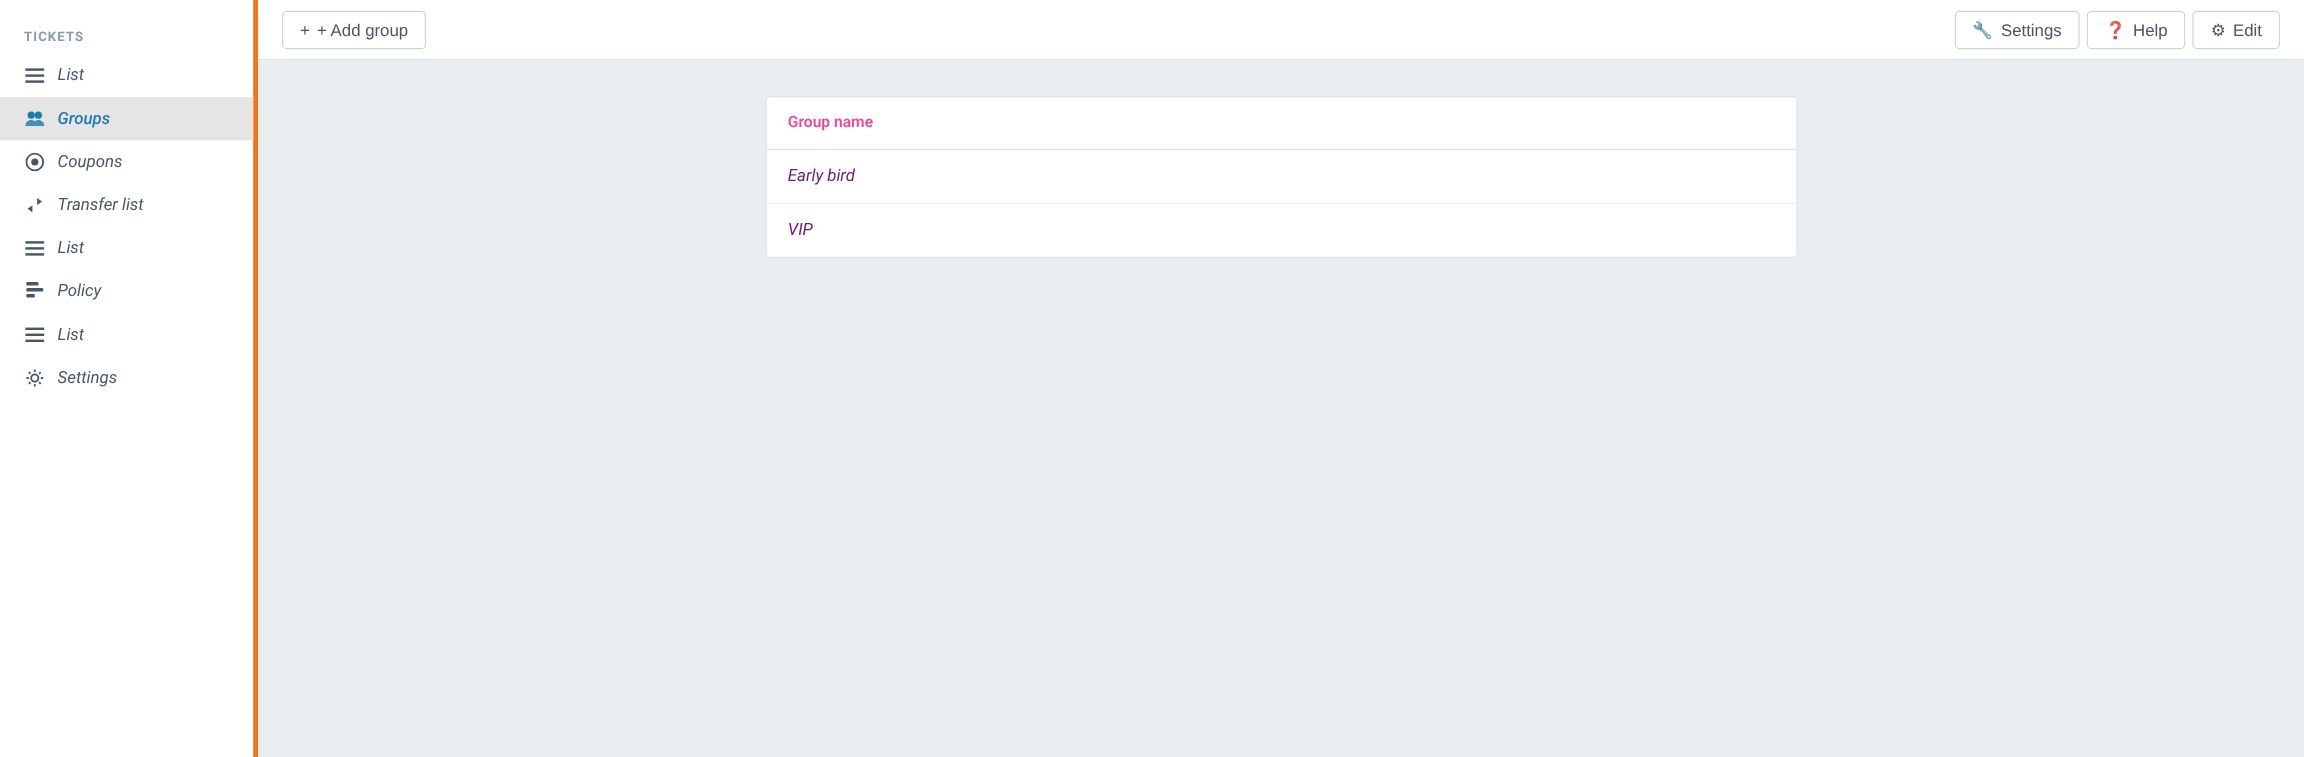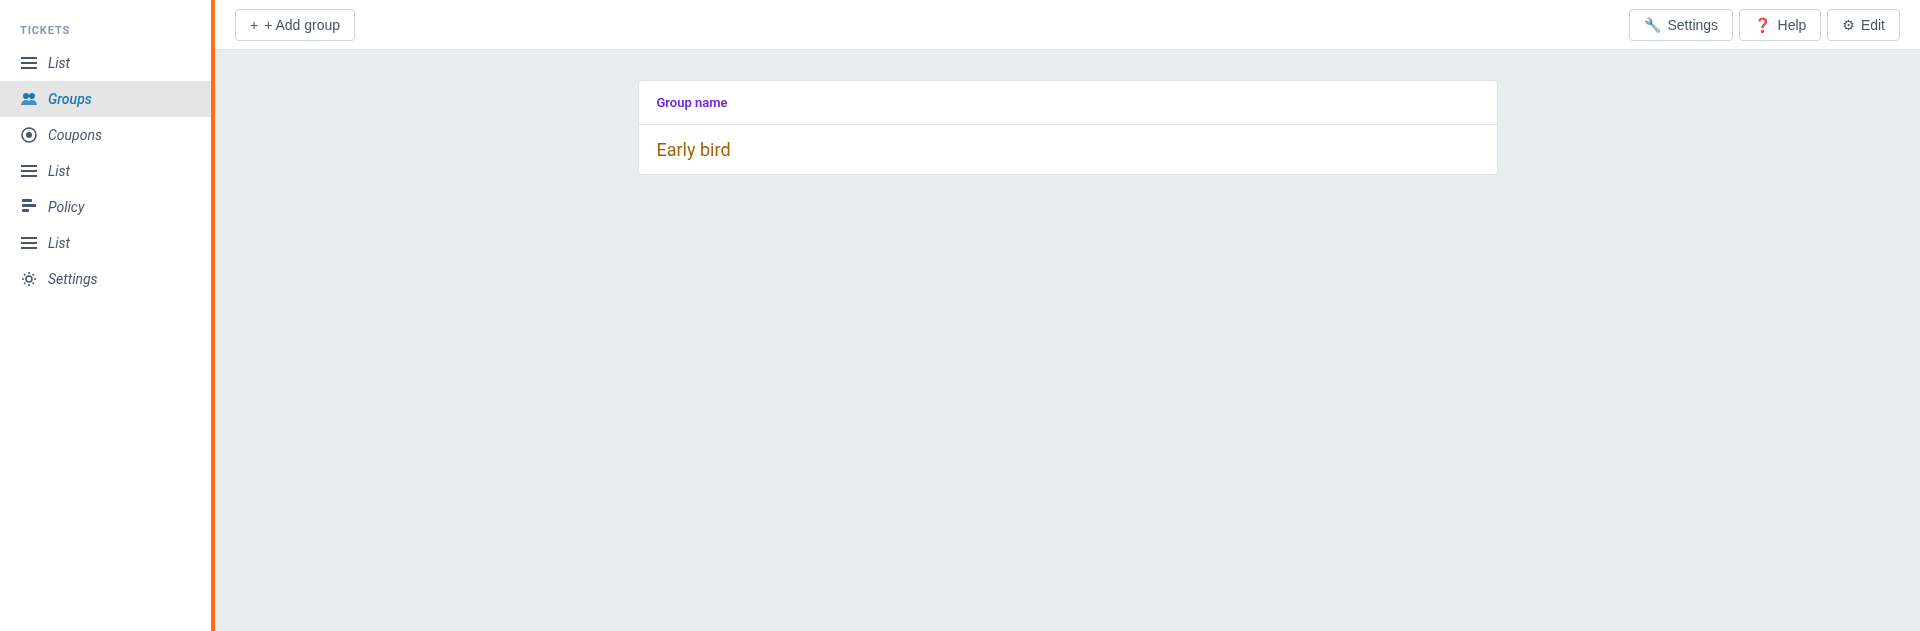--- a/index.html
+++ b/index.html
@@ -134,30 +134,31 @@
       border: 1px solid #dde3e7;
       border-radius: 4px;
       max-width: 860px;
       margin: 0 auto;
     }
 
     .table-header {
       padding: 14px 18px;
       border-bottom: 1px solid #dde3e7;
       font-size: 13px;
-      color: #6d28d9;
+      color: #ec4899;
       font-weight: 600;
     }
 
     .table-row {
       padding: 14px 18px;
       border-bottom: 1px solid #edf0f2;
-      font-size: 18px;
-      color: #a16207;
-      cursor: pointer;
+      font-size: 14px;
+      color: #701a75;
+      cursor: pointer;
+      font-style: italic;
     }
 
     .table-row:last-child {
       border-bottom: none;
     }
 
     
     svg {
       width: 16px;
       height: 16px;
@@ -191,20 +192,28 @@
       <span>Groups</span>
     </div>
     <div class="sidebar-item">
       <span class="icon">
         <svg viewBox="0 0 16 16">
           <circle cx="8" cy="8" r="7" fill="none" stroke="currentColor" stroke-width="1.5"></circle>
           <circle cx="8" cy="8" r="3"></circle>
         </svg>
       </span>
       <span>Coupons</span>
+    </div>
+    <div class="sidebar-item">
+      <span class="icon">
+        <svg viewBox="0 0 16 16">
+          <path d="M2 5h12M10 2l4 3-4 3M14 11H2M6 8l-4 3 4 3"></path>
+        </svg>
+      </span>
+      <span>Transfer list</span>
     </div>
     <div class="sidebar-item">
       <span class="icon">
         <svg viewBox="0 0 16 16">
           <rect x="0" y="2" width="16" height="2"></rect>
           <rect x="0" y="7" width="16" height="2"></rect>
           <rect x="0" y="12" width="16" height="2"></rect>
         </svg>
       </span>
       <span>List</span>
@@ -263,16 +272,17 @@
         <span>Edit</span>
       </button>
     </div>
   </div>
 
   <div class="content">
     <div class="table-card">
       <div class="table-header">Group name</div>
 
     <div class="table-row">Early bird</div>
+        <div class="table-row">VIP</div>
       </div>
   </div>
 
 </div>
 
 </body></html>

